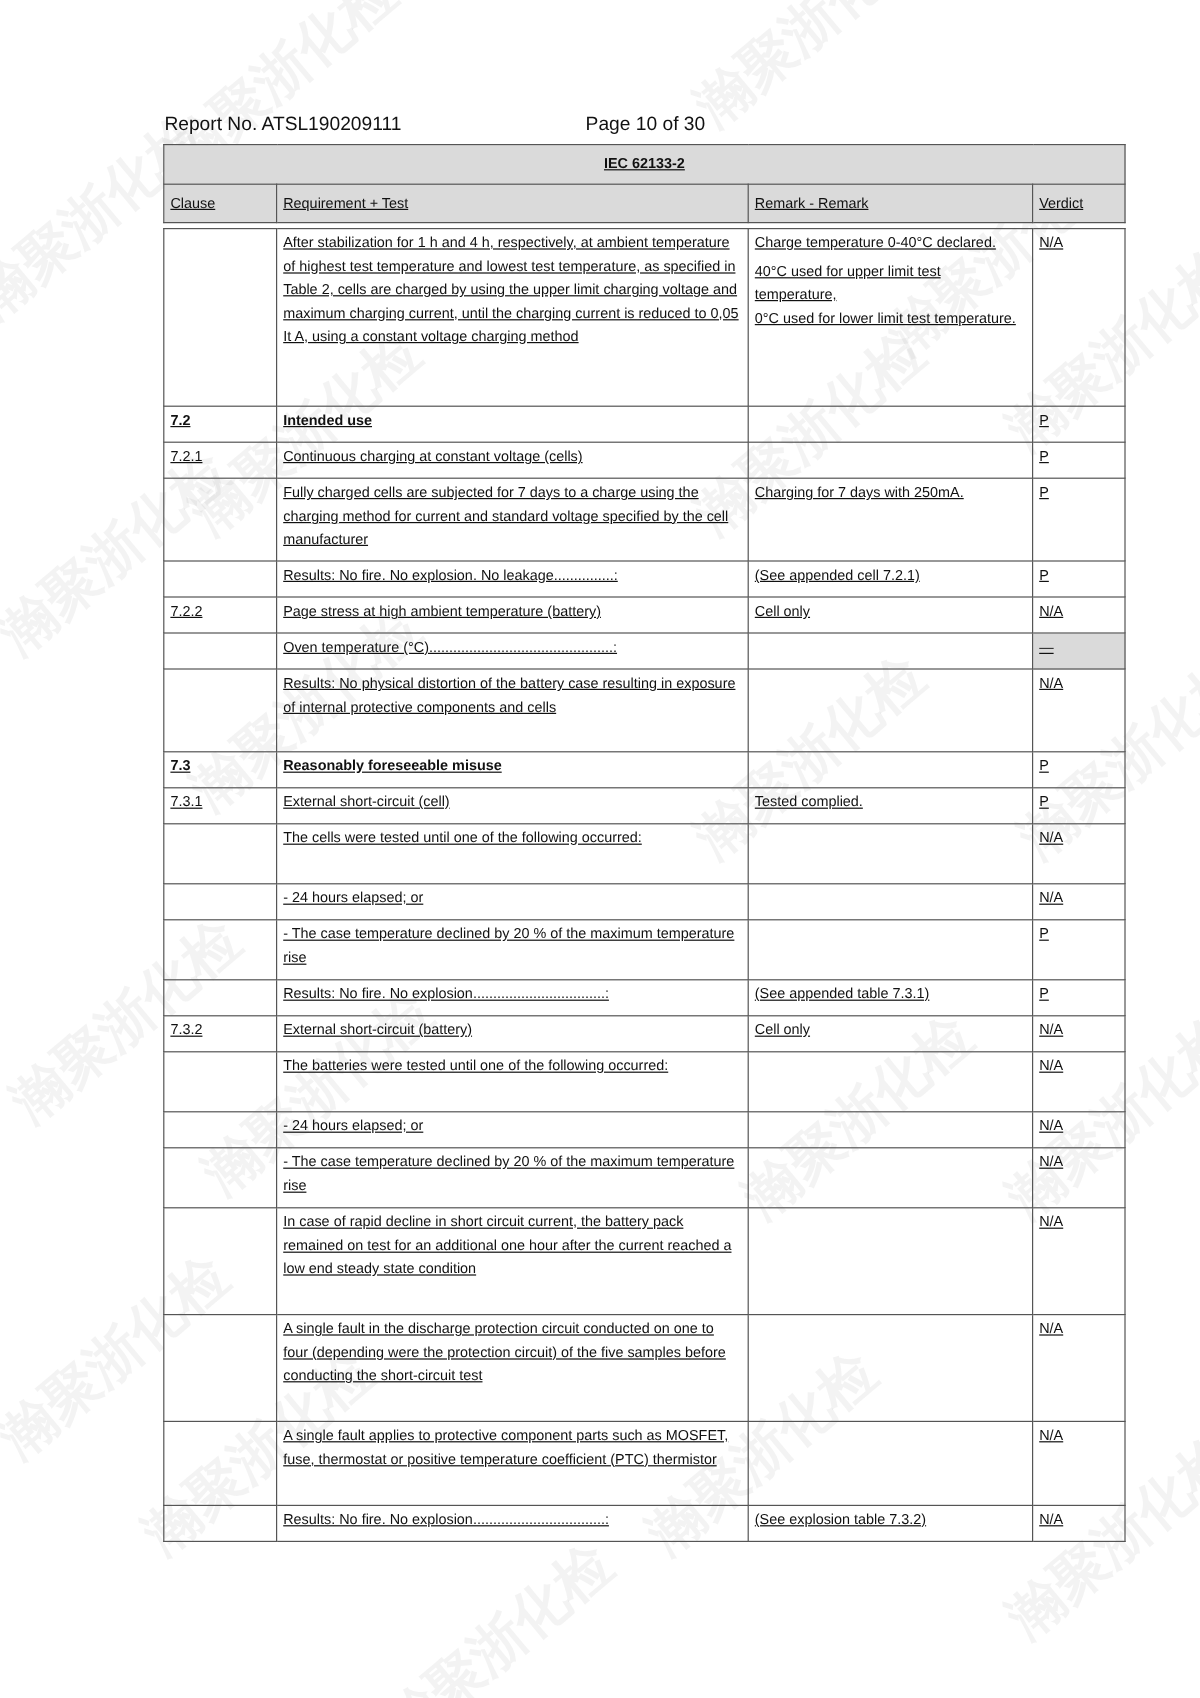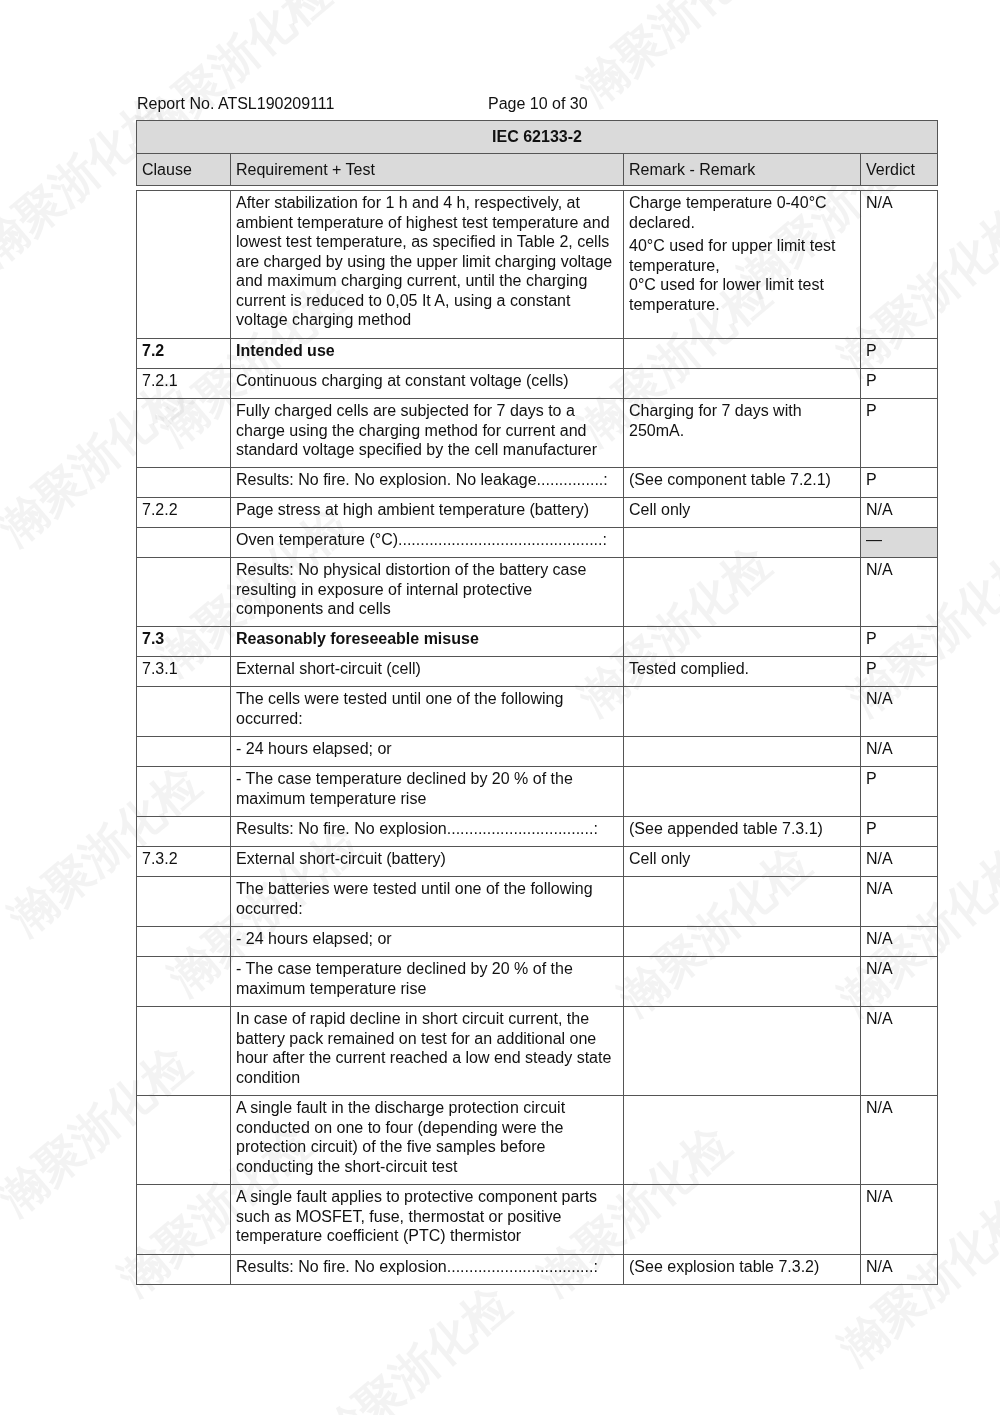--- a/index.html
+++ b/index.html
@@ -3,21 +3,21 @@
 <meta charset="utf-8">
 <style>
   html, body { margin:0; padding:0; background:#ffffff; }
   body { width:1000px; height:1415px; position:relative; overflow:hidden;
          font-family:"Liberation Sans", sans-serif; color:#111; }
   .watermark { position:absolute; color:rgba(160,160,160,0.13); font-size:46px; font-weight:bold;
                transform:rotate(-40deg); white-space:nowrap; pointer-events:none; }
   .page-header { position:absolute; top:95px; left:137px; width:800px; height:22px; font-size:16px; }
   .report-no { position:absolute; left:0; top:0; }
   .page-no { position:absolute; left:351px; top:0; }
-  table.main { position:absolute; left:136px; width:801px; border-collapse:collapse; table-layout:fixed; font-size:16px; }
+  table.main { position:absolute; left:136px; width:801px; border-collapse:collapse; table-layout:fixed; font-size:12px;text-decoration:underline; }
   table.main td { border:1.5px solid #555; vertical-align:top; padding:2px 5px 3px 5px; line-height:19.5px; }
   #hdr { top:120px; }
   #hdr td { background:#dadada; }
   #hdr .std { text-align:center; font-weight:bold; height:26px; padding:3px 5px; vertical-align:middle; }
   #hdr .colh td { height:25px; vertical-align:middle; padding:3px 5px; }
   #body { top:190px; }
   col.c1 { width:94px; } col.c2 { width:393px; } col.c3 { width:237px; } col.c4 { width:77px; }
   .verdict { text-align:left; }
   .bold { font-weight:bold; }
   .grey { background:#dadada; }
@@ -114,21 +114,21 @@
         <td>Fully charged cells are subjected for 7 days to a charge using the charging method for current and standard voltage specified by the cell manufacturer</td>
         <td class="remark">
           <p>Charging for 7 days with 250mA.</p>
         </td>
         <td class="verdict">P</td>
       </tr>
       <tr style="height: 30px;">
         <td></td>
         <td>Results: No fire. No explosion. No leakage...............:</td>
         <td class="remark">
-          <p>(See component table 7.2.1)</p>
+          <p>(See appended cell 7.2.1)</p>
         </td>
         <td class="verdict">P</td>
       </tr>
       <tr style="height: 30px;">
         <td>7.2.2</td>
         <td>Page stress at high ambient temperature (battery)</td>
         <td class="remark">
           <p>Cell only</p>
         </td>
         <td class="verdict">N/A</td>

